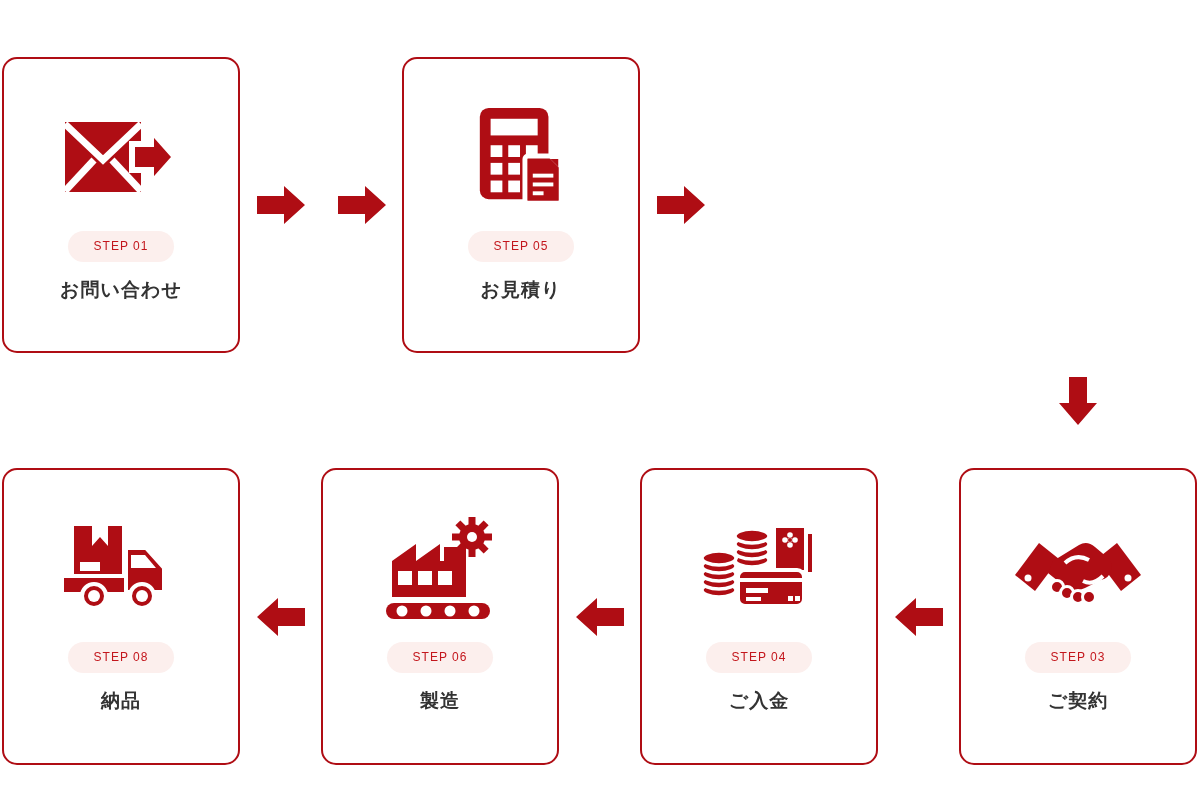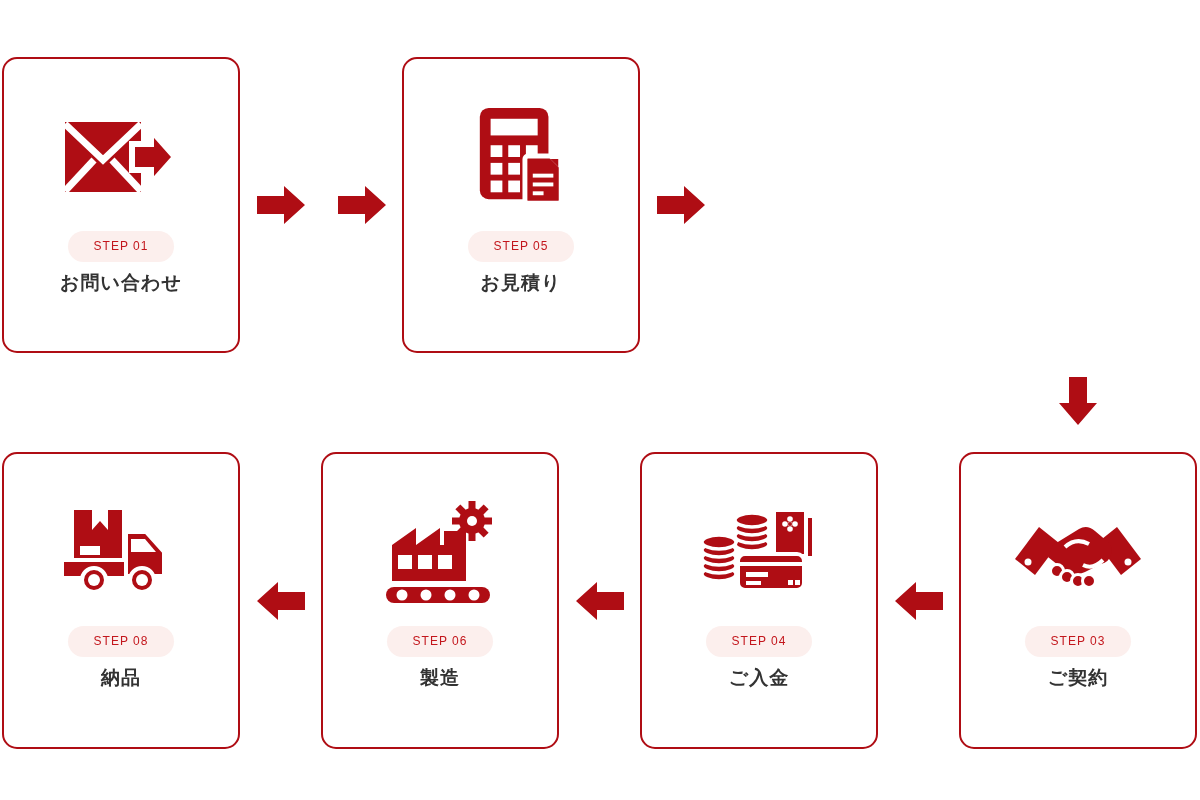--- a/index.html
+++ b/index.html
@@ -12,38 +12,38 @@
   *{box-sizing:border-box;}
   html,body{margin:0;padding:0;}
   body{
     width:1200px;height:800px;overflow:hidden;background:var(--bg);
     font-family:"Liberation Sans","DejaVu Sans",sans-serif;
     position:relative;
   }
   .flow{position:absolute;inset:0;}
   .row{position:absolute;left:2px;width:1196px;display:flex;align-items:center;}
   .row-top{top:57px;height:296px;}
-  .row-bottom{top:452px;height:297px;}
+  .row-bottom{top:468px;height:297px;}
   .card{
     width:238px;height:100%;background:#fff;
     border:2.5px solid var(--red);border-radius:15px;
     display:flex;flex-direction:column;align-items:center;
     padding-top:50px;flex:0 0 auto;
   }
   .icon-box{
     height:96px;width:160px;display:flex;align-items:center;justify-content:center;
     color:var(--red);margin-bottom:26px;flex:0 0 auto;
   }
   .badge{
     background:var(--badge-bg);color:var(--badge-text);
     font-size:12px;font-weight:normal;letter-spacing:1px;
     padding:6px 26px;border-radius:16px;line-height:19px;white-space:nowrap;
   }
   .step-label{
-    margin-top:7px;font-size:19px;font-weight:bold;letter-spacing:1px;
+    margin-top:14px;font-size:19px;font-weight:bold;letter-spacing:1px;
     color:var(--label-text);line-height:28px;white-space:nowrap;
   }
   .arrow-cell{
     width:81px;flex:0 0 auto;display:flex;align-items:center;justify-content:center;
     color:var(--red);
   }
   .down-arrow-wrap{
     position:absolute;left:1059px;top:377px;width:38px;height:48px;color:var(--red);
   }
   svg{display:block;}

